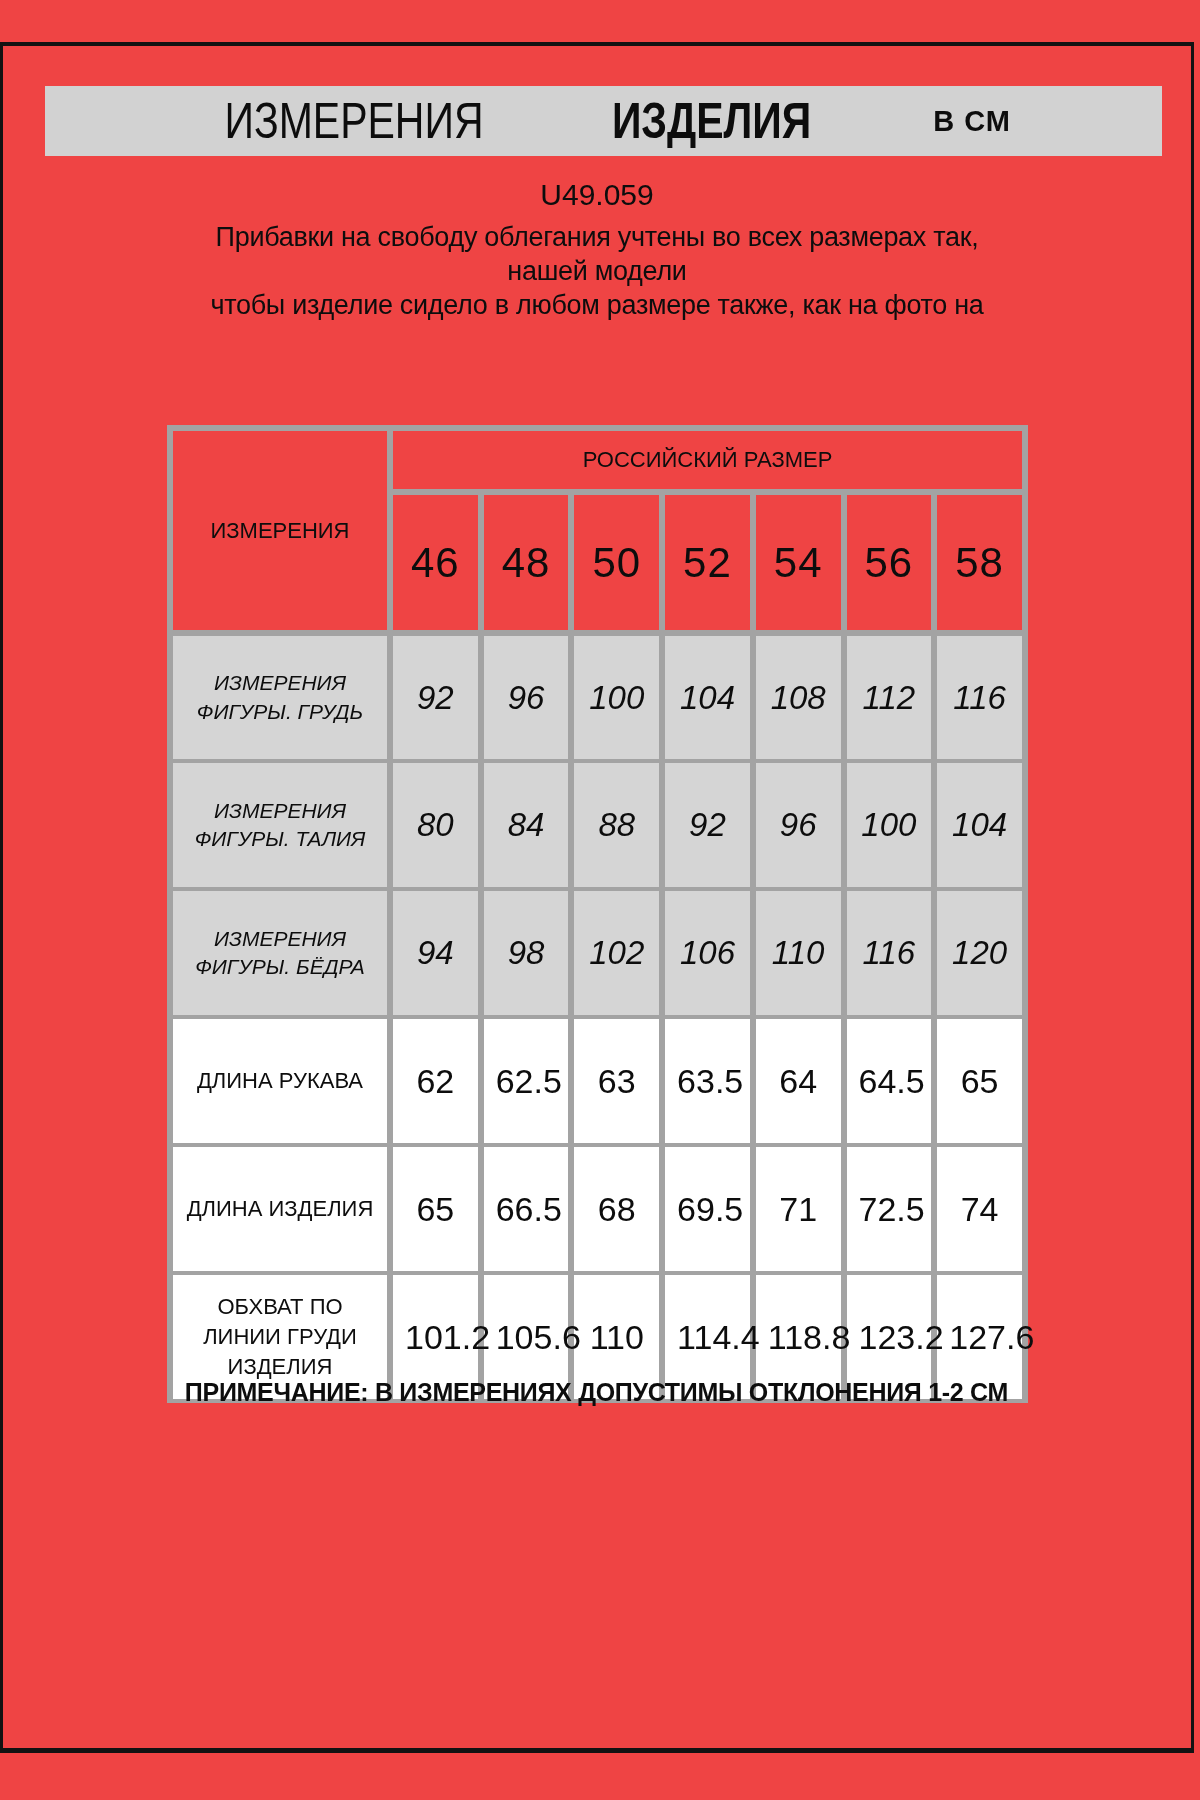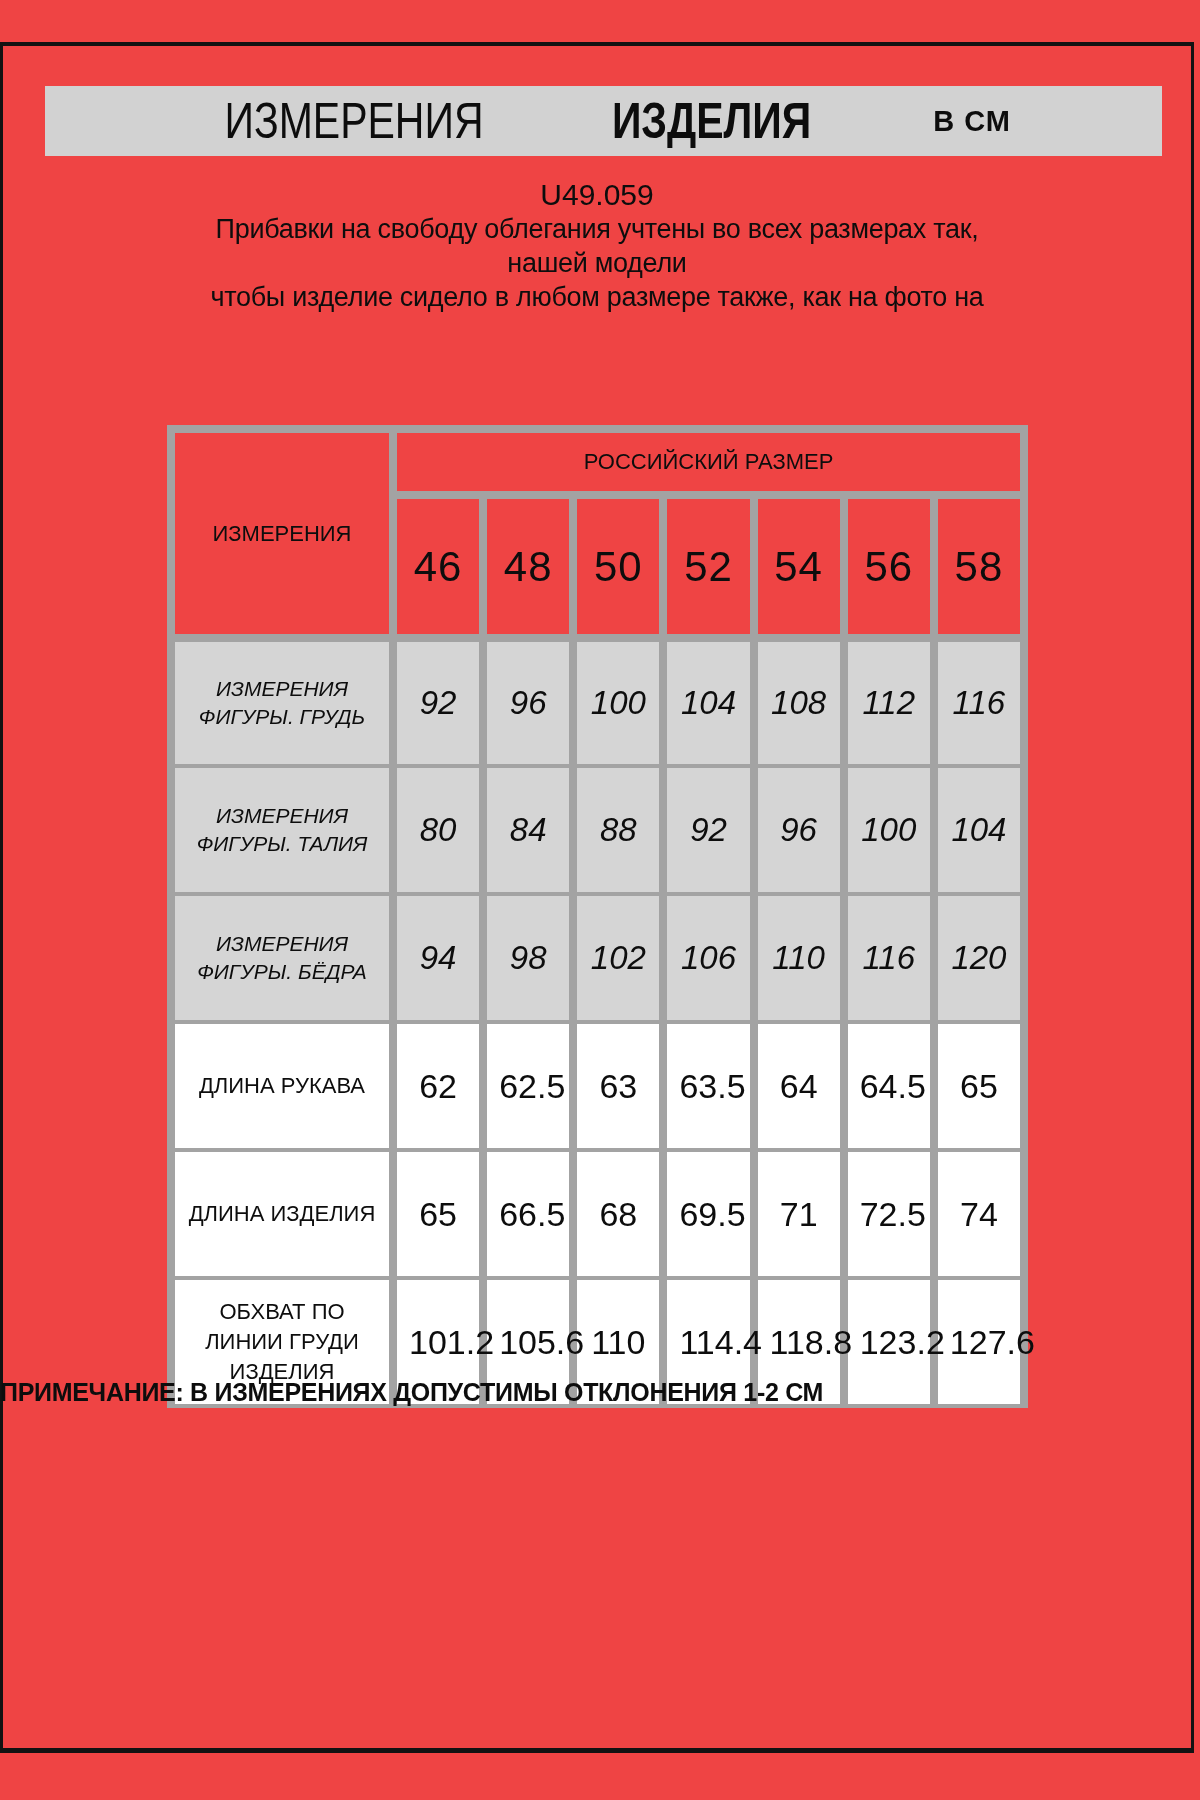--- a/index.html
+++ b/index.html
@@ -19,50 +19,50 @@
   .title-word { display:inline-block; font-size:50px; line-height:1;
     transform:scaleX(0.82); white-space:nowrap; }
   .title-word.w1 { font-weight:400; margin-right:78px; }
   .title-word.w2 { font-weight:700; margin-right:100px; }
   .title-unit { font-size:29px; font-weight:700; letter-spacing:1px; }
   .model-code {
     position:absolute; left:0; top:178px; width:1194px; text-align:center;
     font-size:30px; line-height:1.1;
   }
   .intro {
-    position:absolute; left:0; top:212px; width:1194px; text-align:center;
+    position:absolute; left:0; top:220px; width:1194px; text-align:center;
     font-size:27px; line-height:34px; letter-spacing:-0.3px;
   }
   .size-table {
     position:absolute; left:167px; top:425px; width:861px;
     border-collapse:collapse; table-layout:fixed;
     border:3px solid #141414;
   }
   .size-table th, .size-table td {
-    border:8px solid #a3a3a3; text-align:center; vertical-align:middle;
+    border:6px solid #a3a3a3; text-align:center; vertical-align:middle;
     padding:12px; font-weight:400;
   }
   .size-table tbody th, .size-table tbody td {
     border-top-width:4px; border-bottom-width:4px;
   }
   .label-col { width:190px; }
   .top-header th { height:34px; font-size:22px; }
   .measure-header { font-size:23px; }
   .sizes-row th { height:111px; }
   .size-th { font-size:42px; font-weight:700; letter-spacing:1px; }
   .size-table tbody tr { height:128px; }
   .row-label { font-size:21px; line-height:1.35; white-space:pre-line; padding:0 6px; }
   .value-cell { font-size:33px;margin-left:14px; }
   tr.figure { background:#d5d5d5; }
   tr.figure .row-label, tr.figure .value-cell { font-style:italic; }
   tr.product { background:#ffffff; }
   tr.product .row-label { font-size:22px; }
   tr.product .value-cell { font-size:34px; }
   .note {
-    position:absolute; left:0; top:1378px; width:1008px; text-align:left;
+    position:absolute; left:0; top:1378px; width:1008px; text-align:right;
     font-size:25px; font-weight:700; letter-spacing:-0.3px;
   }
 </style>
 </head>
 <body>
 
 <div class="page">
 
   <div class="frame"></div>
 

